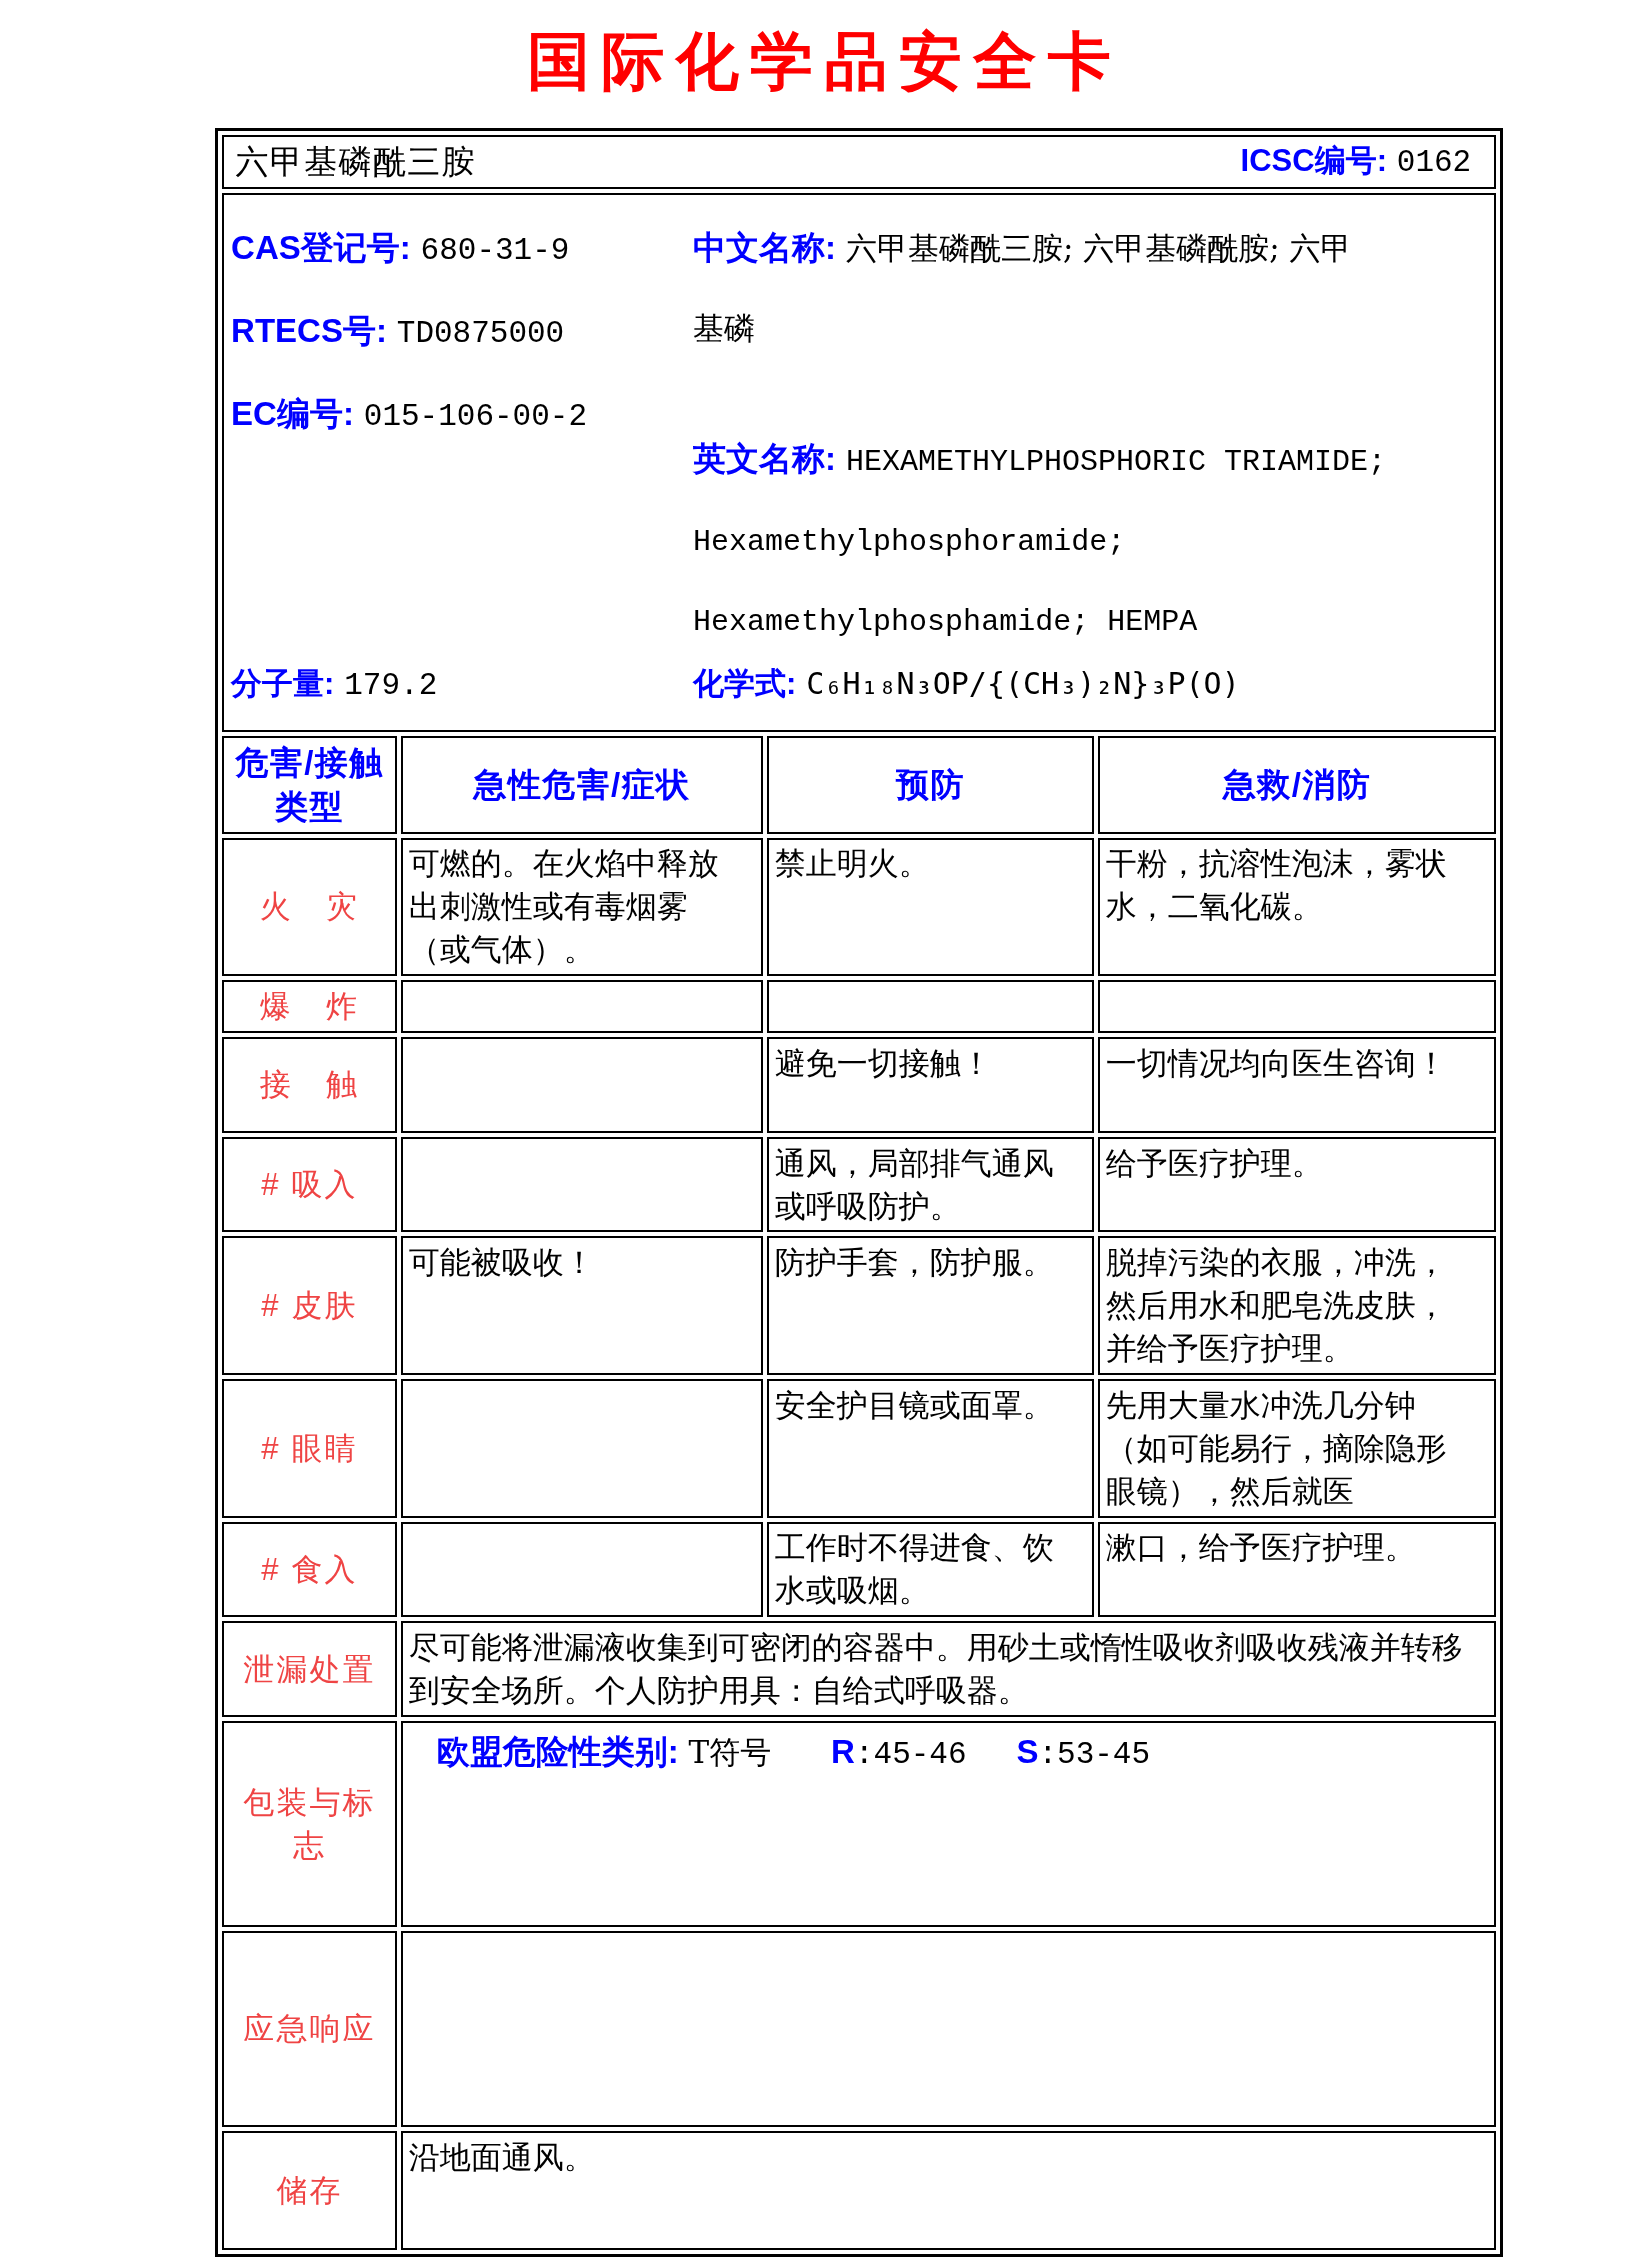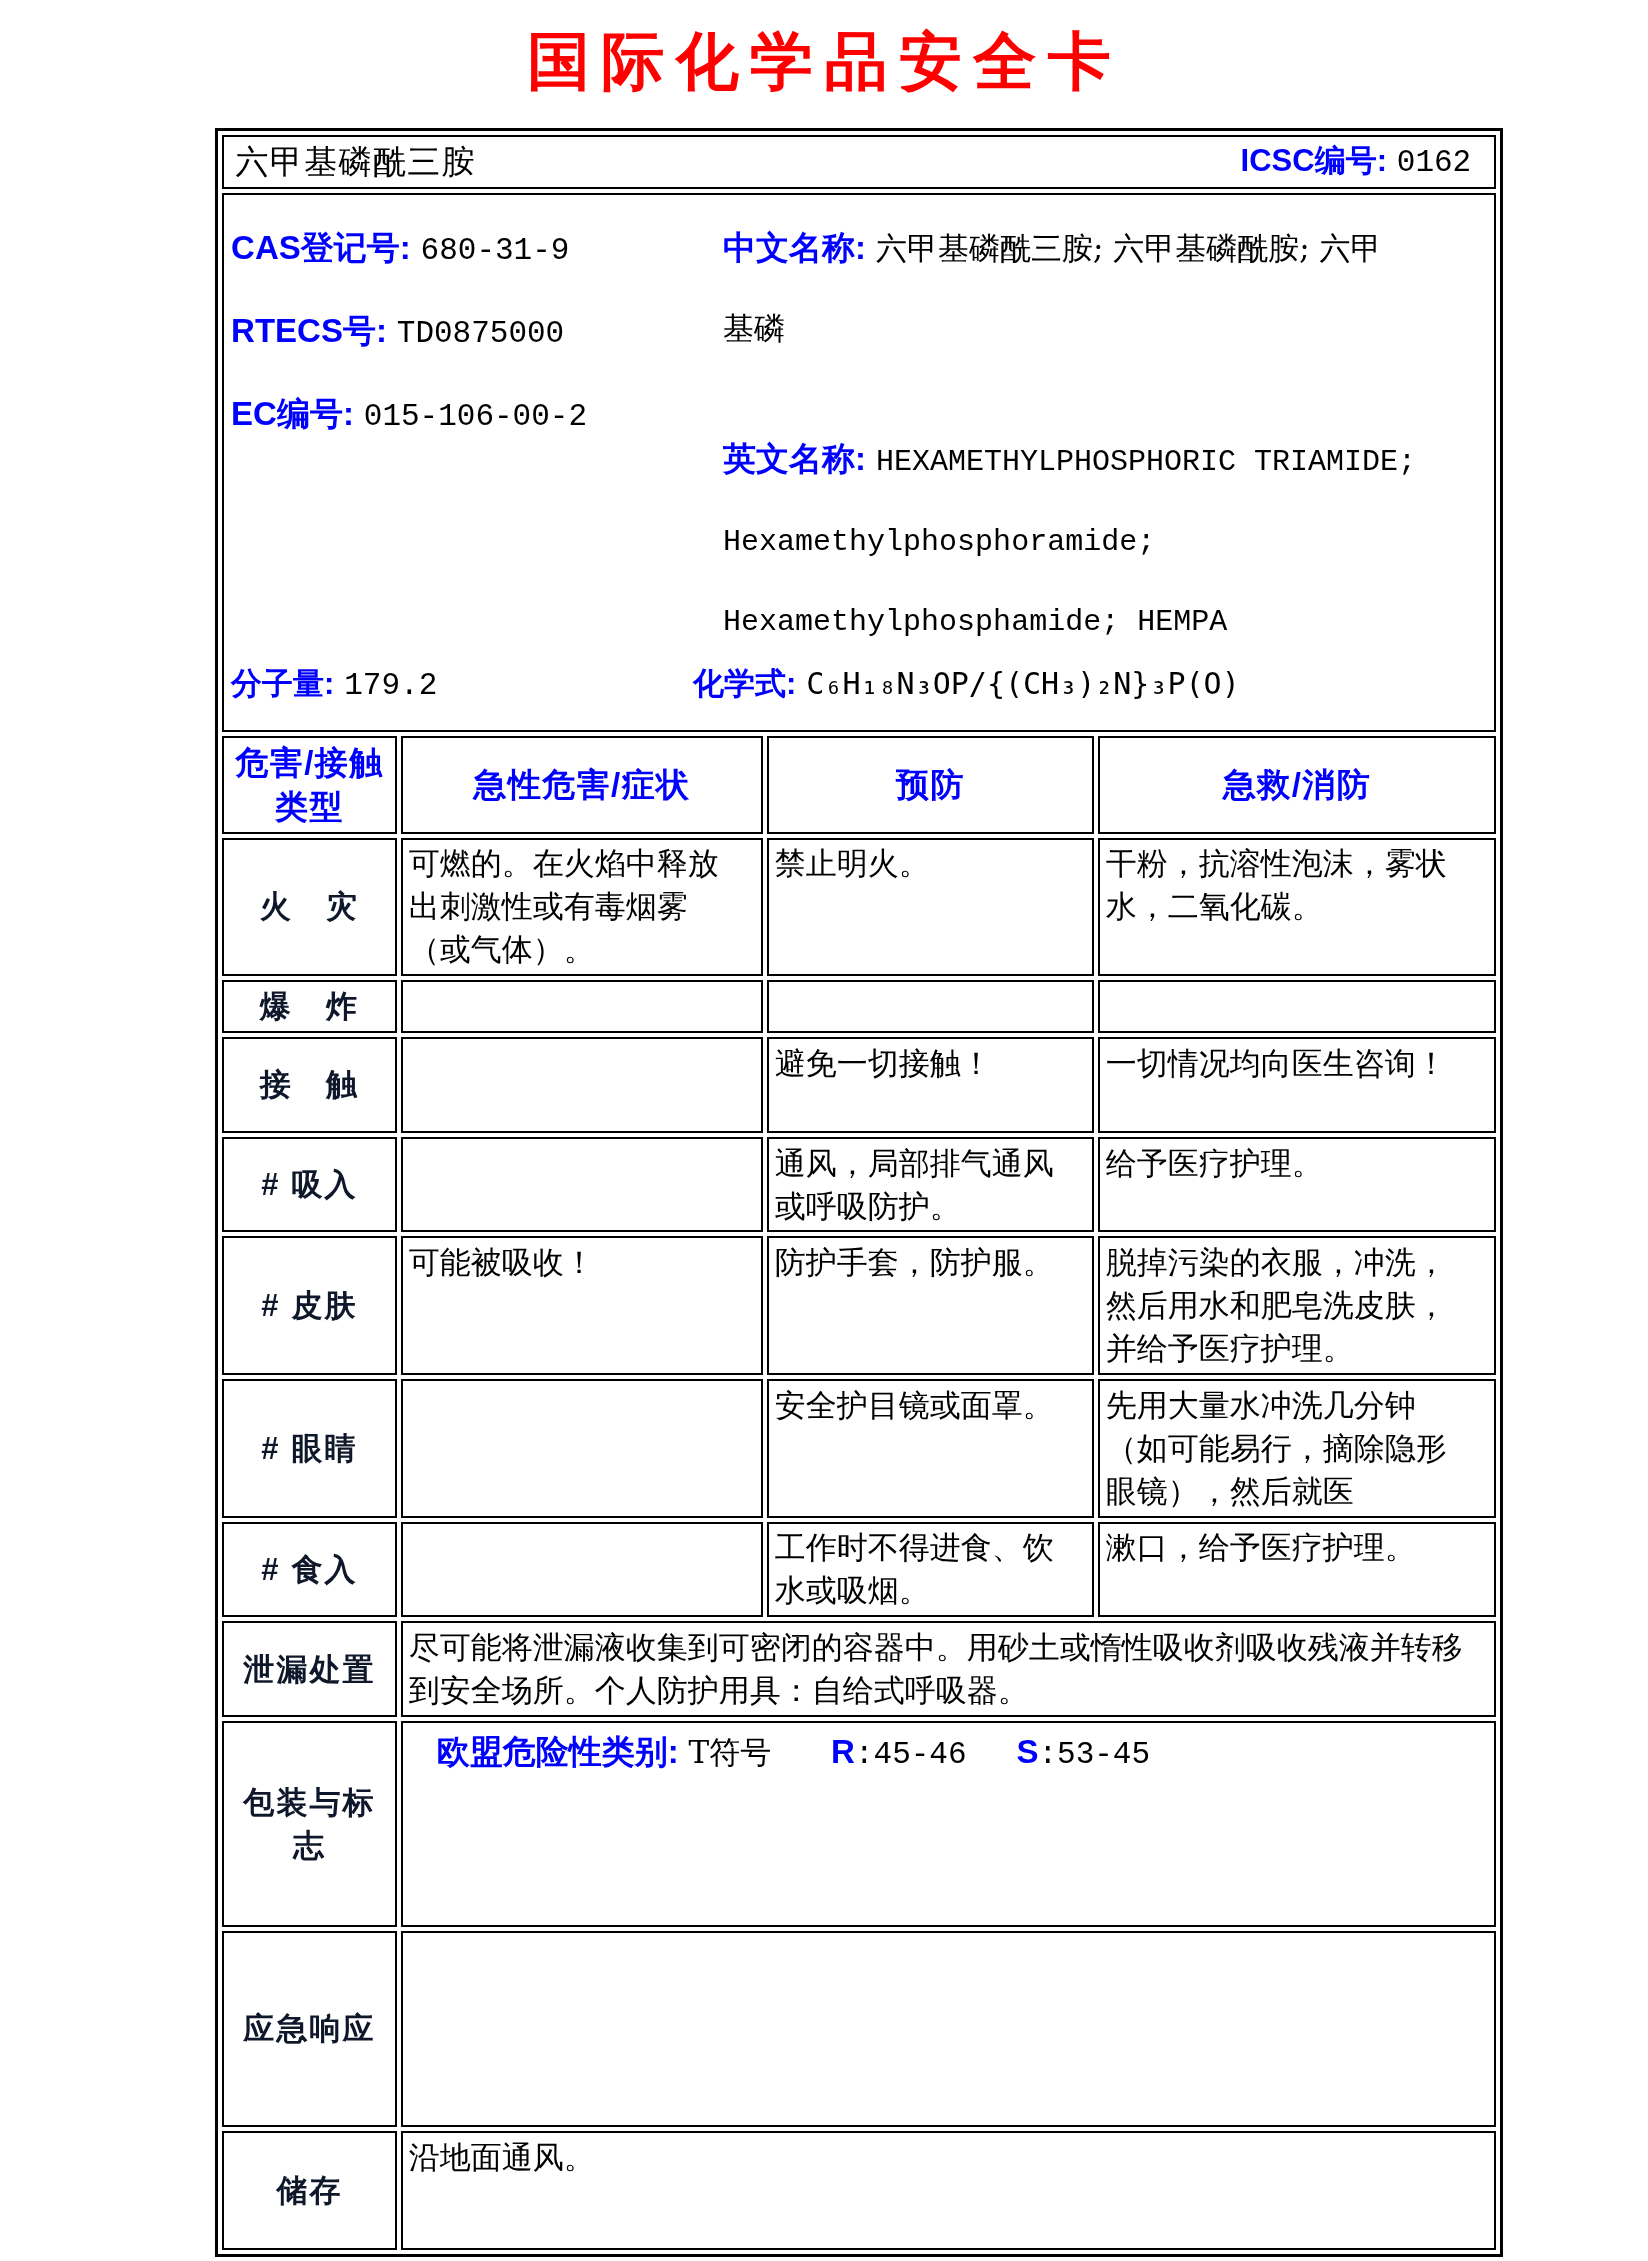--- a/index.html
+++ b/index.html
@@ -38,22 +38,22 @@
     vertical-align: top;
     font-size: 31px;
     line-height: 43px;
     padding: 2.8px 18.5px 2.8px 5.7px;
     overflow: hidden;
     word-break: break-word;
   }
   td.label-cell {
     vertical-align: middle;
     text-align: center;
-    color: #0f172a;
-    font-weight: bold;
+    color: #ef4444;
+    font-weight: normal;
     font-family: "Liberation Sans", sans-serif;
     letter-spacing: 2.1px;
     padding: 2.8px 2.8px;
   }
   td.hdr-cell {
     vertical-align: middle;
     text-align: center;
     color: #0000ff;
     font-weight: bold;
     font-size: 33px;
@@ -93,21 +93,21 @@
   }
   .mono-val { font-family: "Liberation Mono", monospace; }
 
   .idwrap {
     display: flex;
     flex-direction: column;
     justify-content: space-between;
     height: 100%;
     padding: 10px 2.8px 20px 1.4px;
   }
-  .id-grid { display: grid; grid-template-columns: 462px 1fr; gap: 30px; }
+  .id-grid { display: grid; grid-template-columns: 462px 1fr; }
   .id-left .id-line { line-height: 80px; white-space: nowrap; }
   .id-left .blue-label, .id-right .blue-label { font-size: 33px; }
   .id-left .mono-val { font-size: 31px; }
   .id-right { line-height: 80px; font-size: 31px; }
   .en-block { margin-top: 51px; }
   .en-line { font-family: "Liberation Mono", monospace; font-size: 30px; }
   .bottom-grid { display: grid; grid-template-columns: 462px 1fr; }
   .formula-val { font-family: "DejaVu Sans Mono", monospace; font-size: 30px; }
 
   .pack-line { padding: 4.3px 0 0 28px; white-space: nowrap; }

